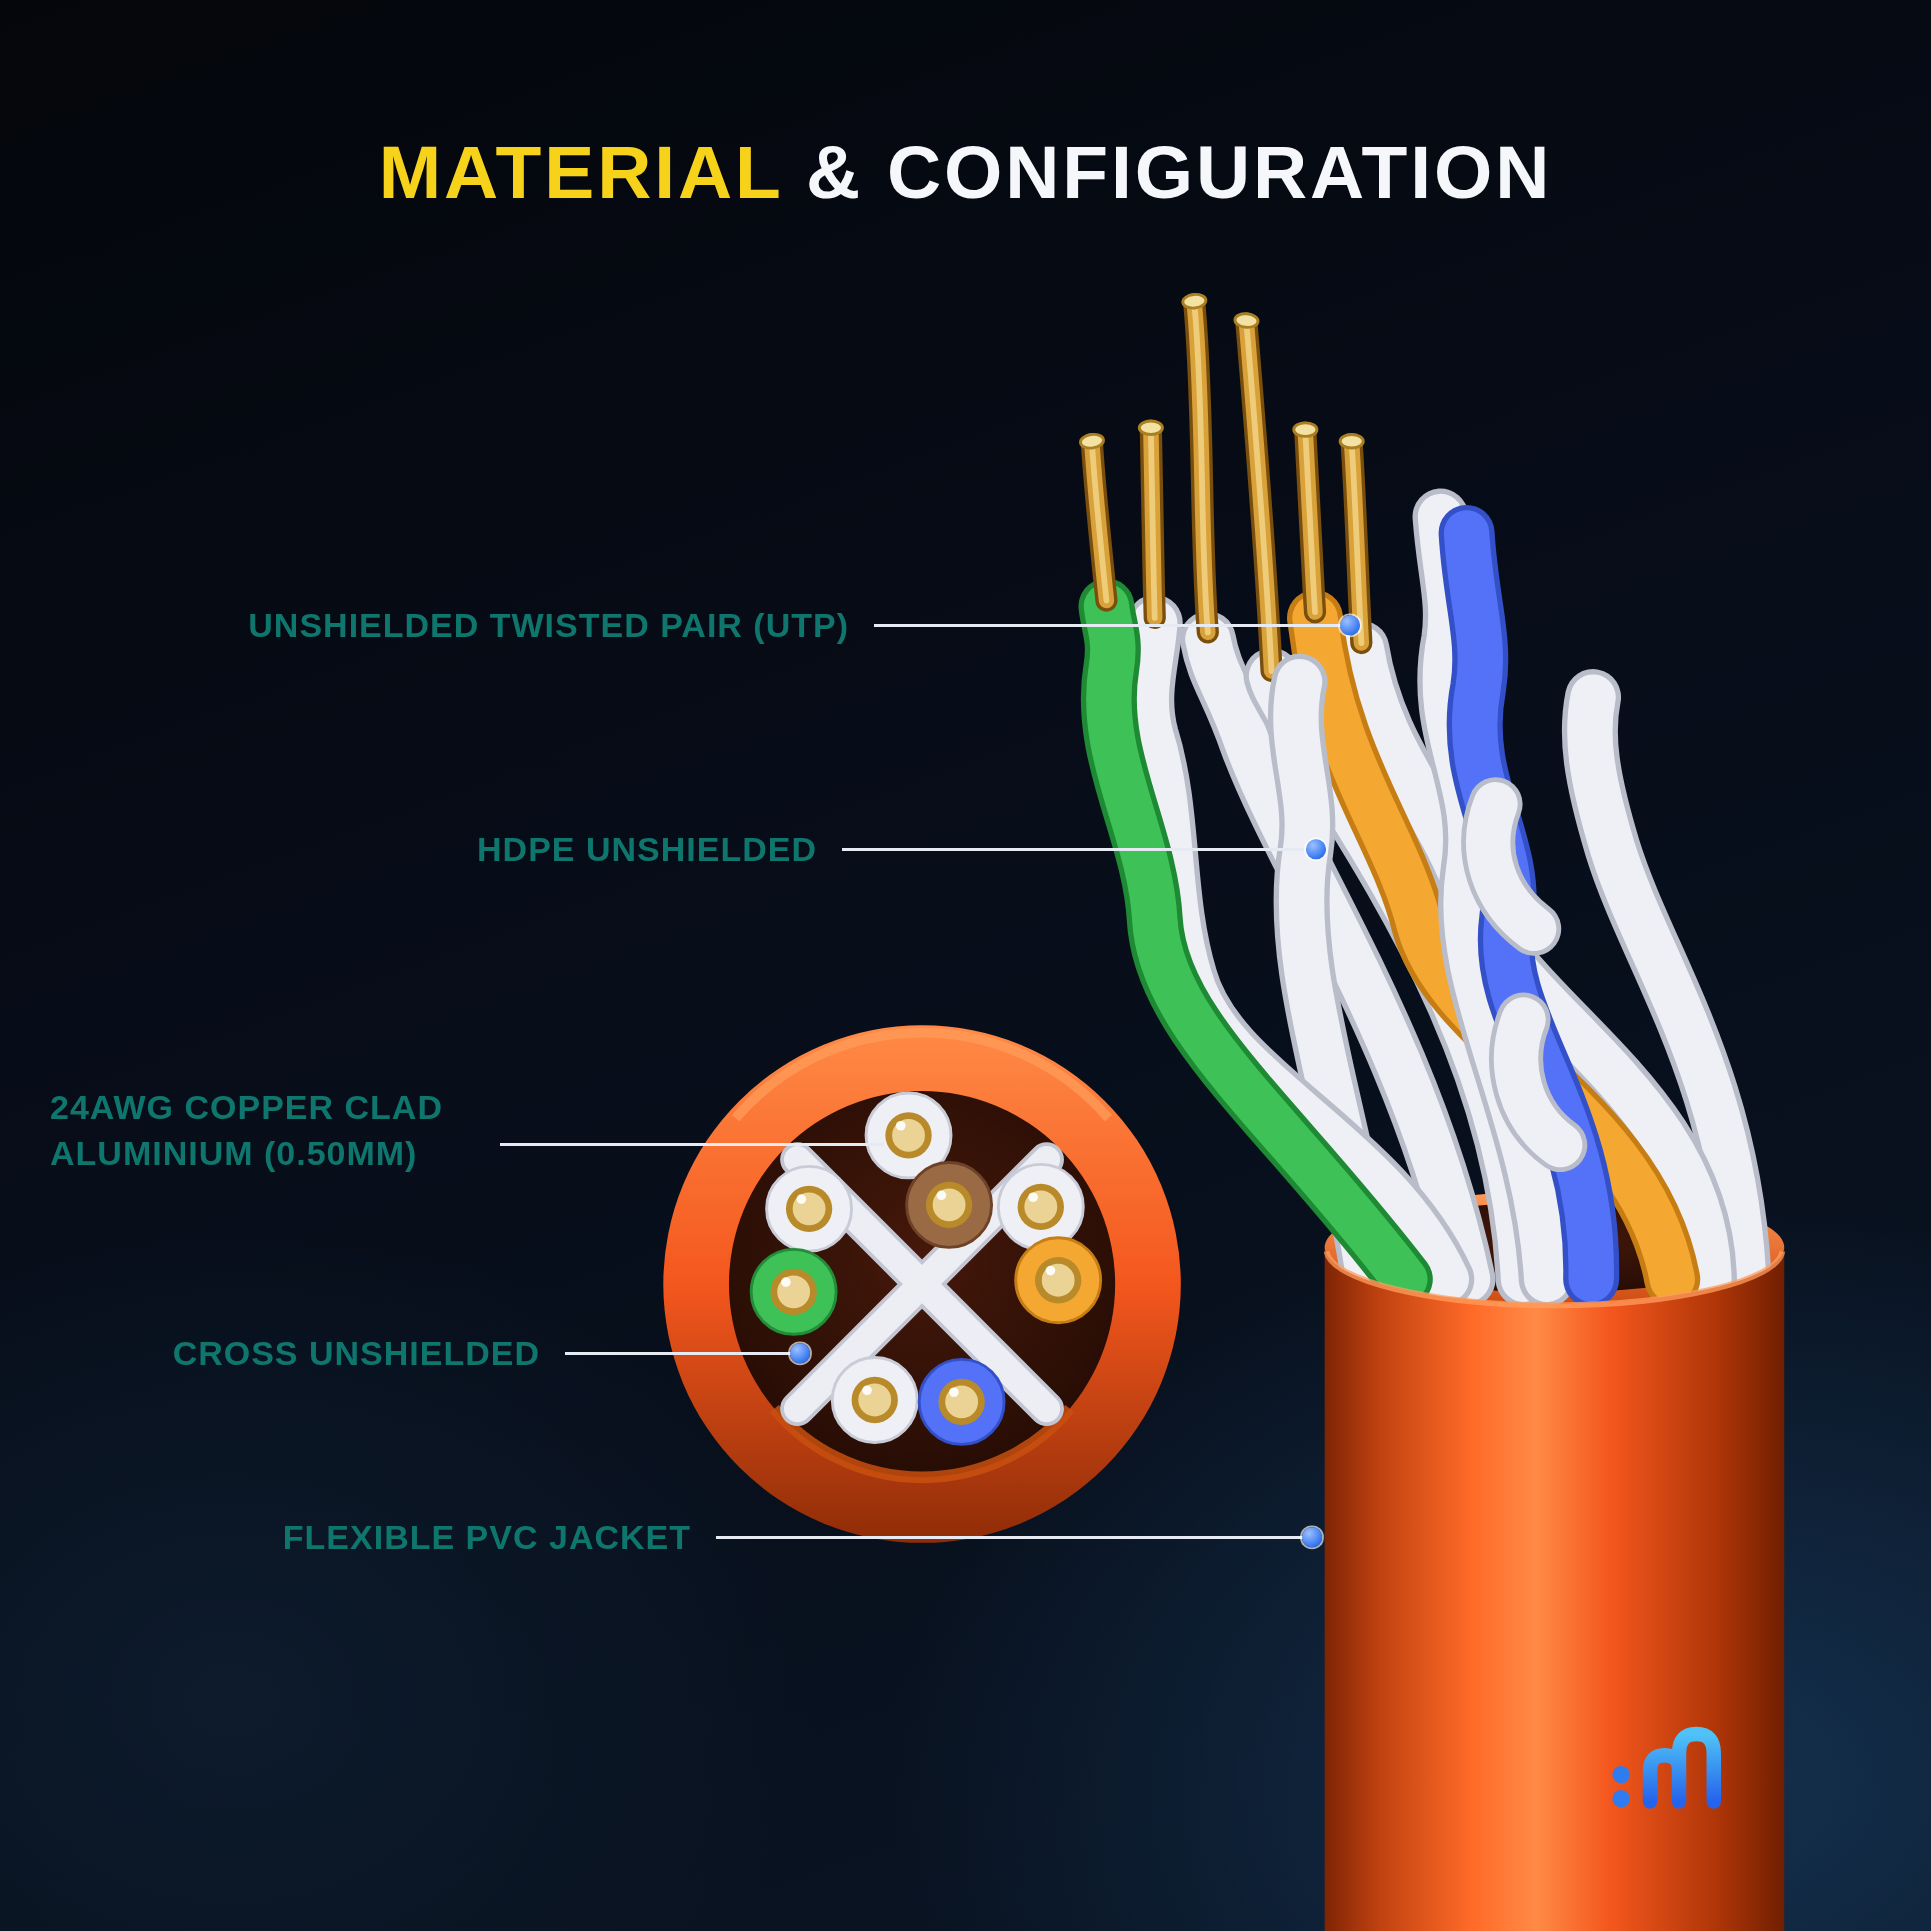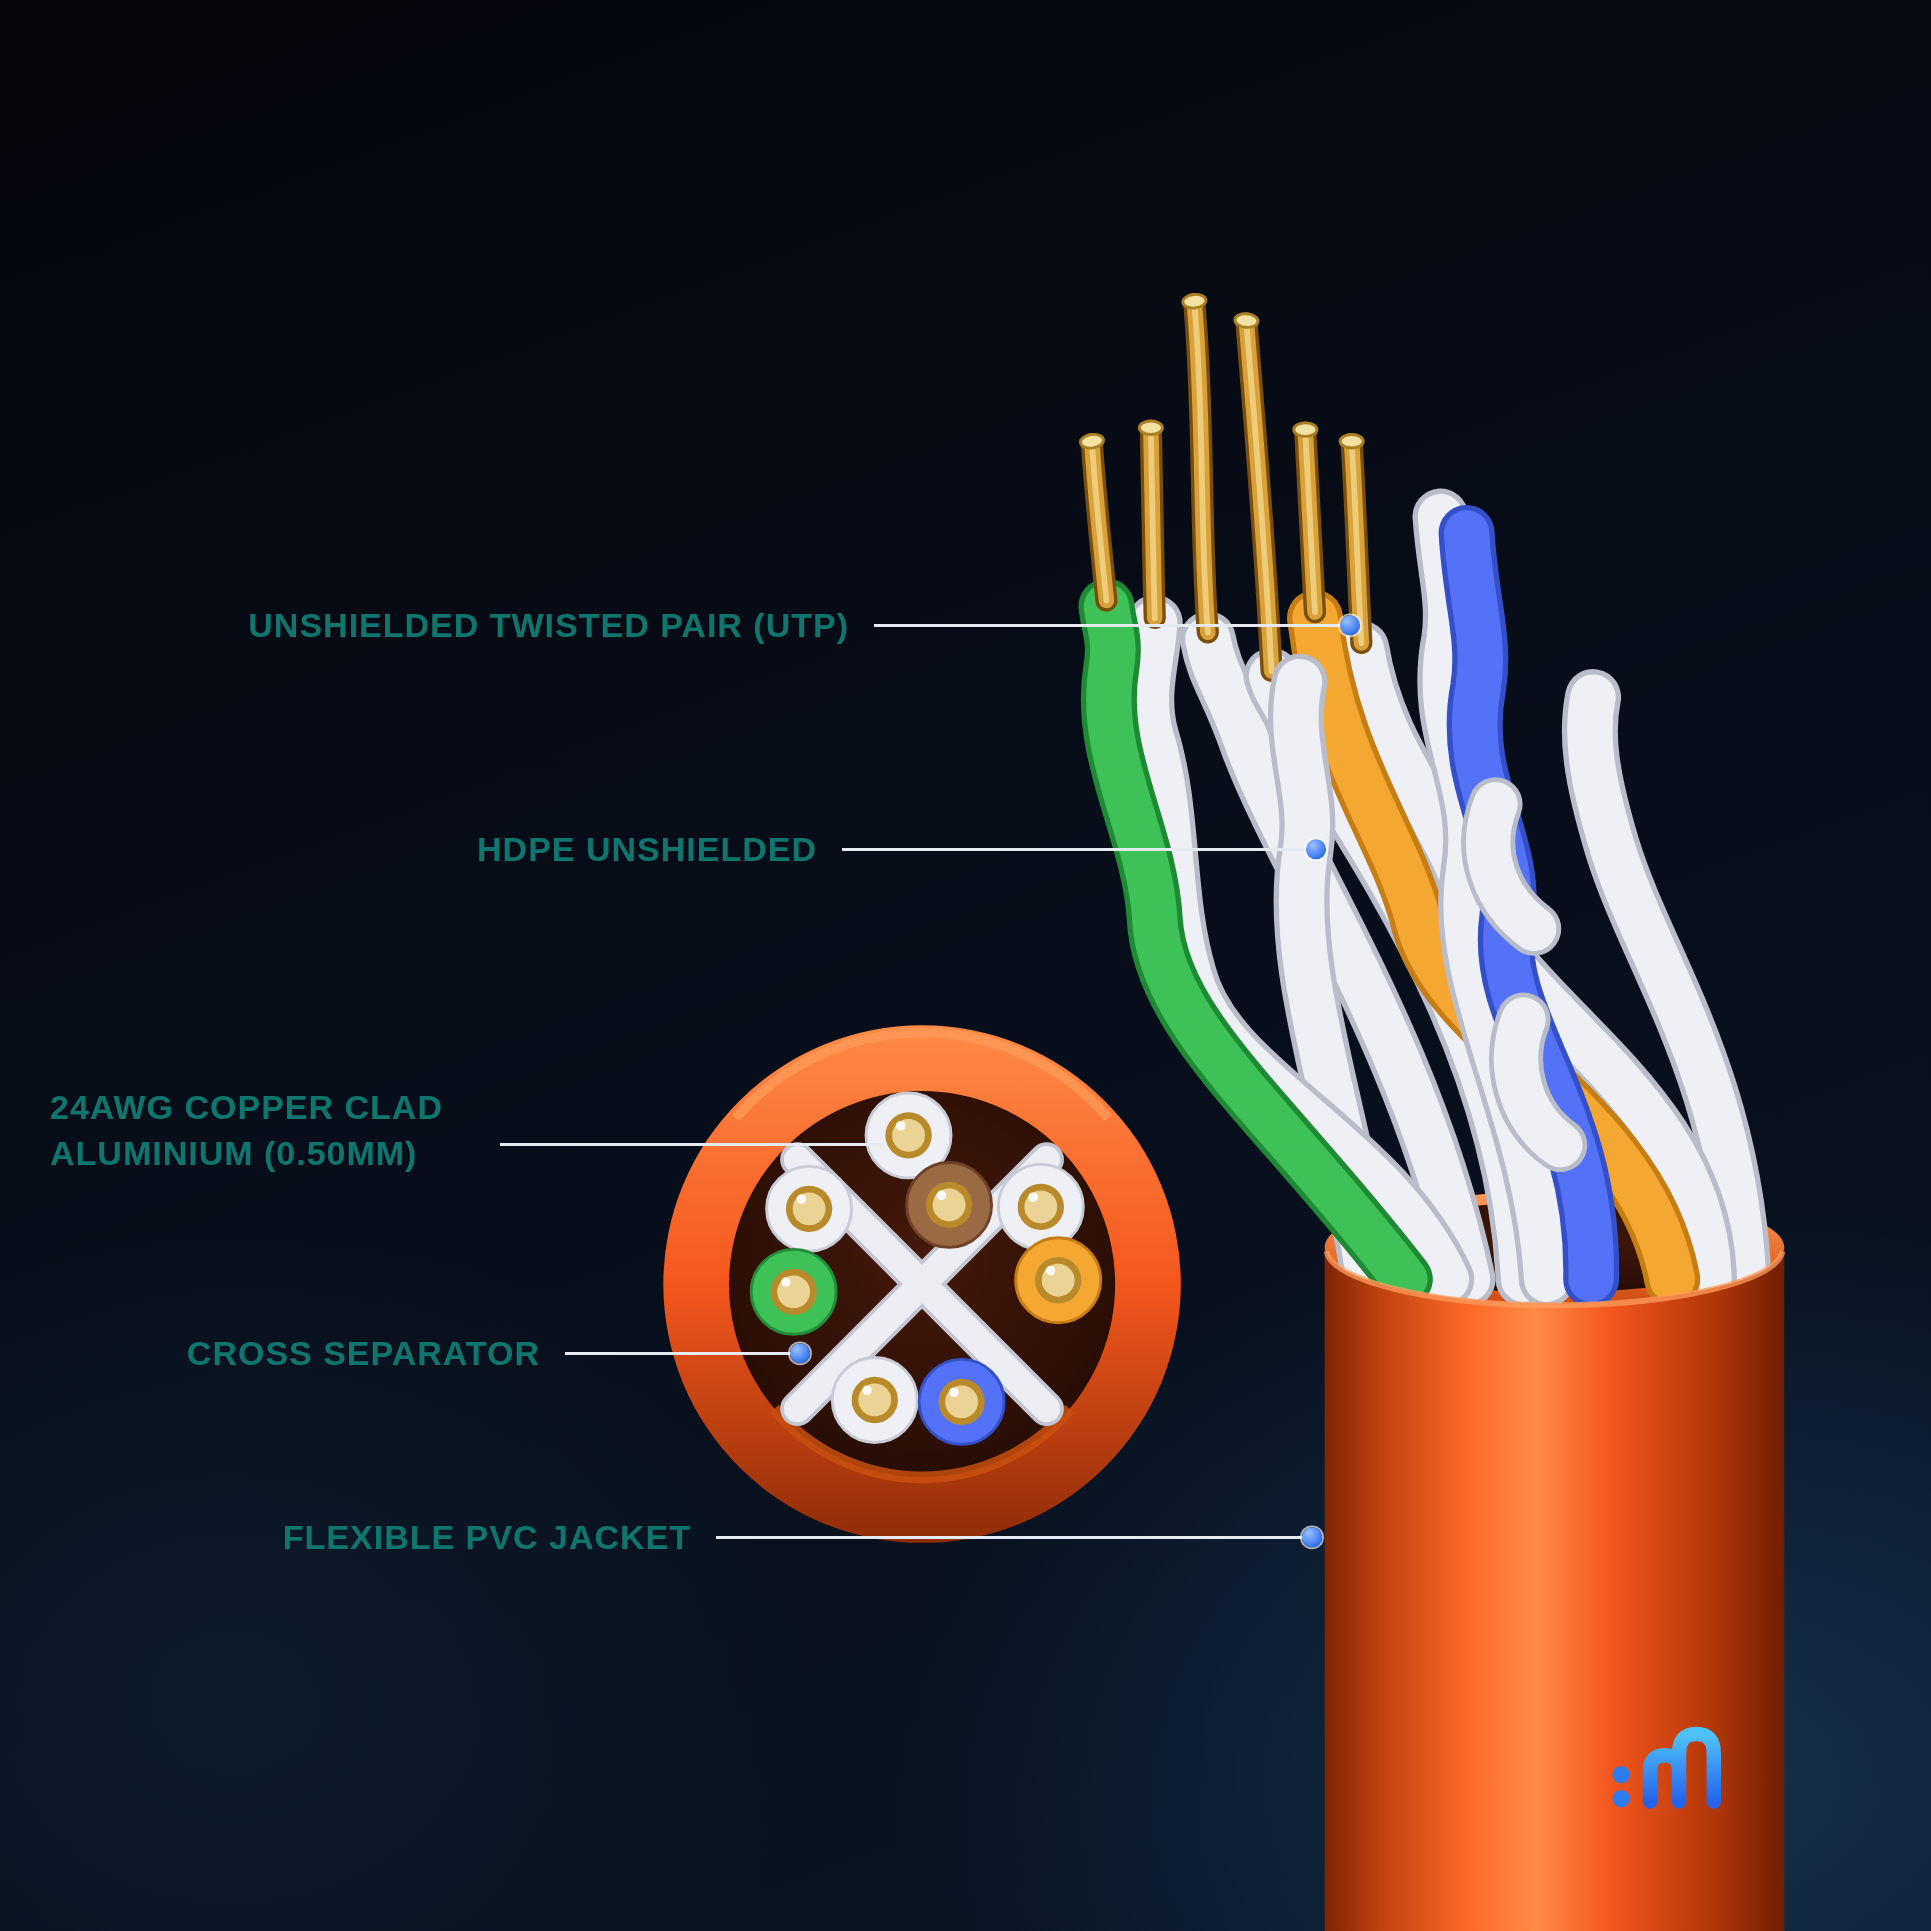--- a/index.html
+++ b/index.html
@@ -236,37 +236,38 @@
       </g>
     </g>
 
     <g transform="translate(1665,1760)">
       <circle cx="14" cy="78" r="9" fill="#2e7cf0"></circle>
       <circle cx="14" cy="103" r="9" fill="#2e7cf0"></circle>
       <path d="M 44 106 L 44 74 Q 44 58 59 58 Q 74 58 74 74 L 74 106 L 74 56 Q 74 36 92 36 Q 110 36 110 56 L 110 106" fill="none" stroke="url(#gLogo)" stroke-width="15" stroke-linecap="round" stroke-linejoin="round"></path>
     </g>
   </svg>
 
+  <h1 class="title"><span class="t-hl">MATERIAL</span><span> &amp; CONFIGURATION</span></h1>
 
   <div class="callout" id="co-utp">
     <span class="callout-label">UNSHIELDED TWISTED PAIR (UTP)</span>
     <span class="callout-dot"></span>
   </div>
 
   <div class="callout" id="co-hdpe">
     <span class="callout-label">HDPE UNSHIELDED</span>
     <span class="callout-dot"></span>
   </div>
 
   <div class="callout" id="co-24awg">
     <span class="callout-label">24AWG COPPER CLAD ALUMINIUM (0.50MM)</span>
   </div>
 
   <div class="callout" id="co-cross">
-    <span class="callout-label">CROSS SEPARATOR</span>
+    <span class="callout-label">CROSS UNSHIELDED</span>
     <span class="callout-dot"></span>
   </div>
 
   <div class="callout" id="co-flex">
     <span class="callout-label">FLEXIBLE PVC JACKET</span>
     <span class="callout-dot"></span>
   </div>
 
 </div>
 

